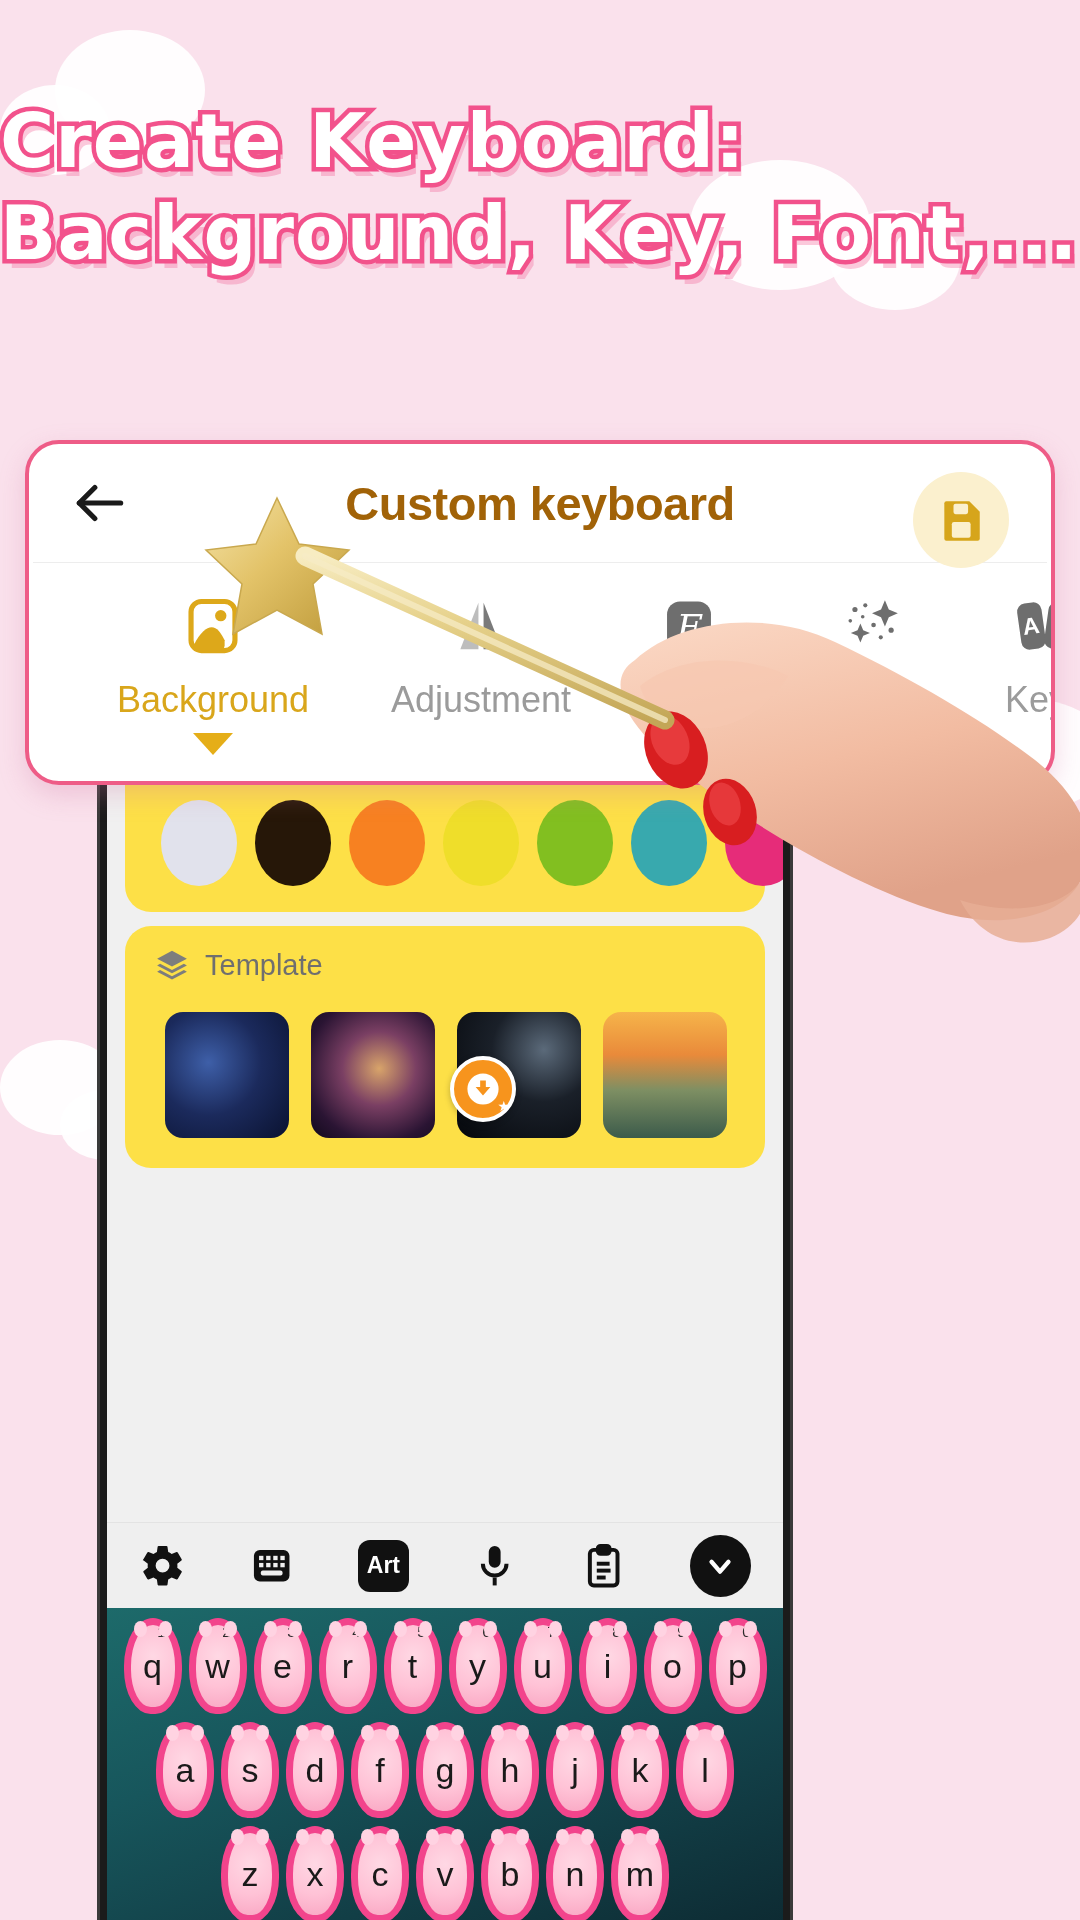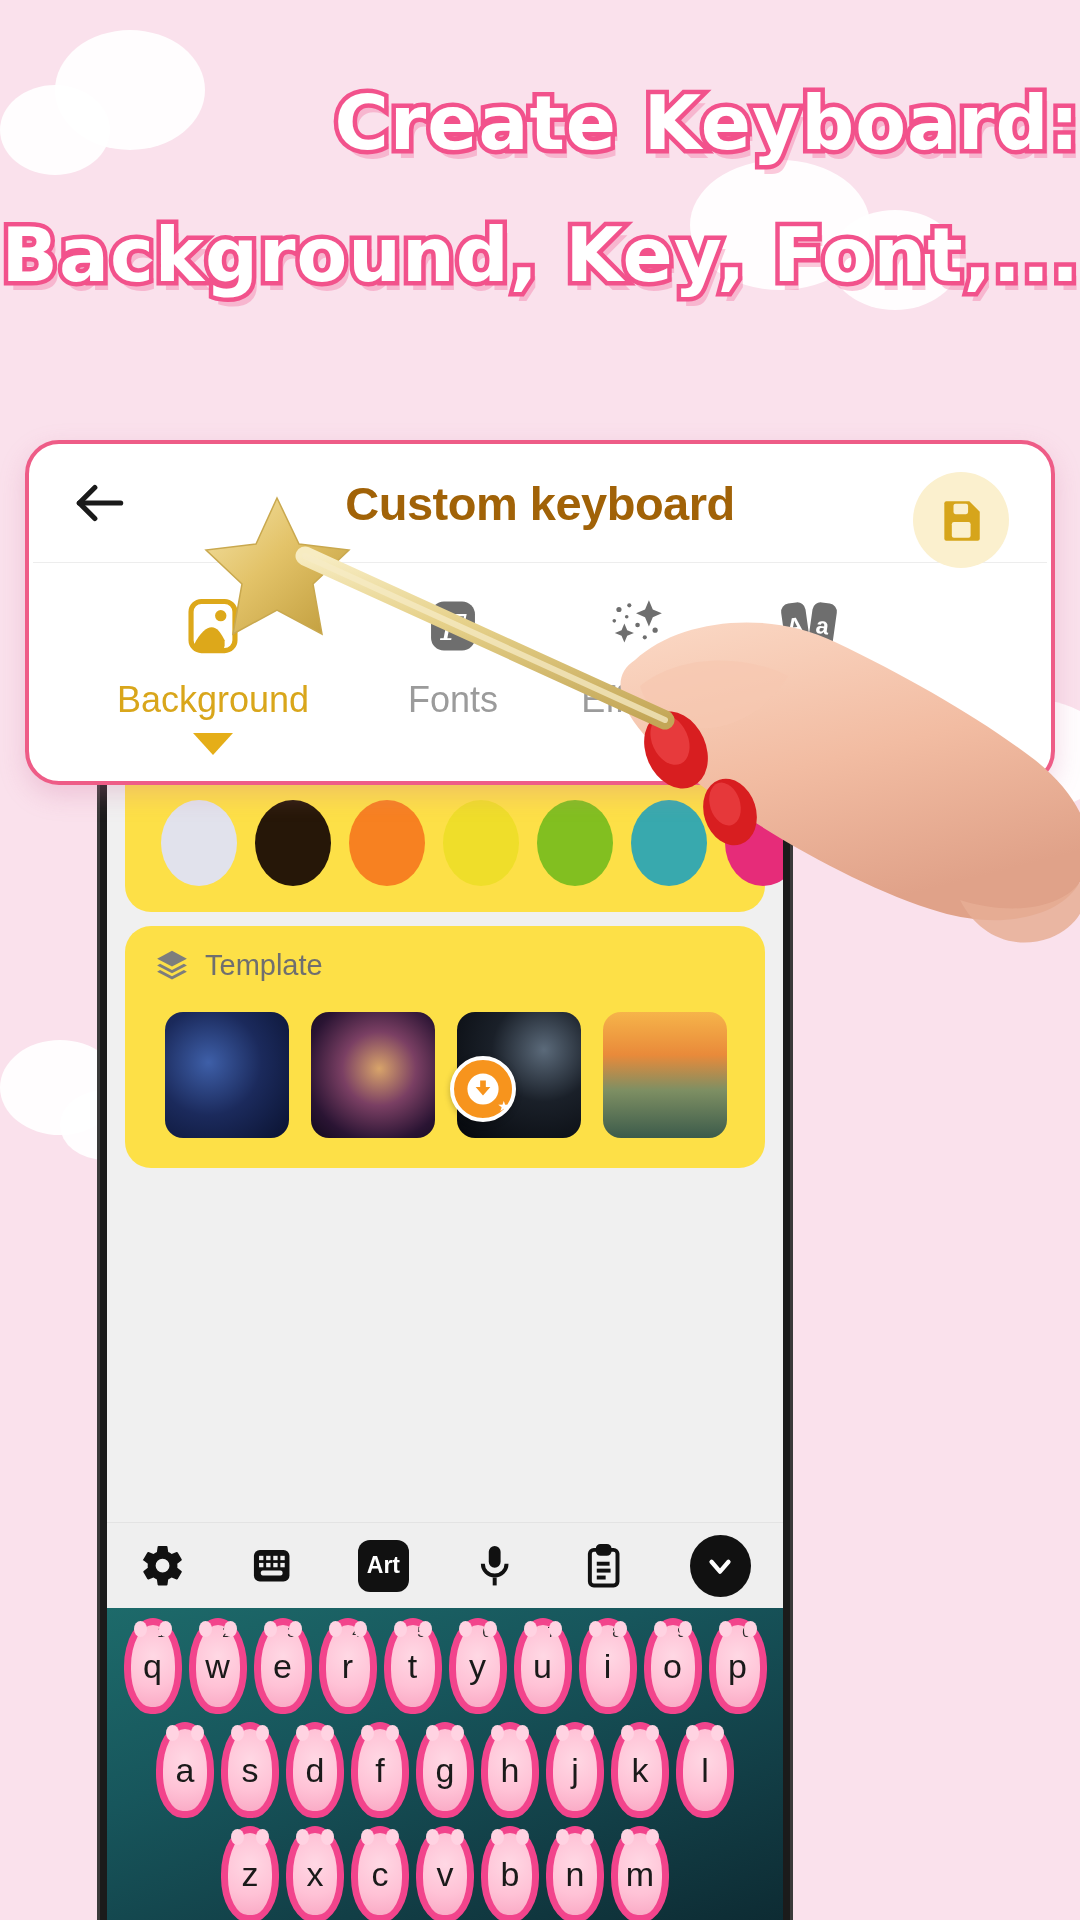--- a/index.html
+++ b/index.html
@@ -17,34 +17,34 @@
   .c1 { width:150px; height:120px; left:55px;  top:30px; }
   .c1b{ width:110px; height:90px;  left:0px;   top:85px; }
   .c2 { width:180px; height:130px; left:690px; top:160px; }
   .c2b{ width:130px; height:100px; left:830px; top:210px; }
   .c3 { width:120px; height:95px;  left:0px;   top:1040px; }
   .c3b{ width:90px;  height:70px;  left:60px;  top:1090px; }
   .c4 { width:150px; height:110px; left:960px; top:700px; }
 
   
   .headline {
-    position:absolute; top:78px; left:0; width:1080px;
-    text-align:right;
+    position:absolute; top:96px; left:0; width:1080px;
+    text-align:left;
     font-family:"DejaVu Sans", sans-serif;
     font-weight:bold;
     font-size:74px;
     line-height:1.24;
     letter-spacing:1px;
     color:#FFFFFF;
     -webkit-text-stroke:9px #F2528C;
     paint-order:stroke fill;
     text-shadow: 5px 9px 0px rgba(242,82,140,.30);
     z-index:3;
   }
-  .headline .l2 { display:block;margin-top:40px; }
+  .headline .l2 { display:block; }
 
   
   .phone {
     position:absolute;
     left:100px; top:600px;
     width:690px; height:1330px;
     background:#1b1b1b;
     border-radius:42px 42px 0 0;
     z-index:2;
     box-shadow:0 0 0 3px #3a3a3a;
@@ -451,20 +451,29 @@
         <span class="t-icon">
           <svg viewBox="0 0 24 24" fill="none" stroke="#DDA81A" stroke-width="2">
             <rect x="3.5" y="2.5" width="17" height="19" rx="4"></rect>
             <circle cx="15" cy="8" r="2.2" fill="#DDA81A" stroke="none"></circle>
             <path d="M4.5 19.5c2.5-5 5-7 7-7s3.5 2 5 5v2a2 2 0 0 1-2 2H6.5a2 2 0 0 1-2-2z" fill="#DDA81A" stroke="none"></path>
           </svg>
         </span>
         <span class="t-label">Background</span>
         <span class="caret"></span>
       </div>
+      <div class="tab" style="width: 236px;">
+        <span class="t-icon">
+          <svg viewBox="0 0 24 24">
+            <path d="M11 3 L11 21 L4 21 Z" fill="#BDBDBD"></path>
+            <path d="M13 3 L13 21 L20 21 Z" fill="#7A7A7A"></path>
+          </svg>
+        </span>
+        <span class="t-label">Adjustment</span>
+      </div>
       <div class="tab" style="width: 180px;">
         <span class="t-icon">
           <svg viewBox="0 0 24 24">
             <rect x="3.5" y="2.5" width="17" height="19" rx="5" fill="#6E6E6E"></rect>
             <text x="12" y="17.5" font-family="DejaVu Serif, serif" font-size="14" font-style="italic" fill="#FFFFFF" text-anchor="middle">F</text>
           </svg>
         </span>
         <span class="t-label">Fonts</span>
       </div>
       <div class="tab" style="width: 186px;">

